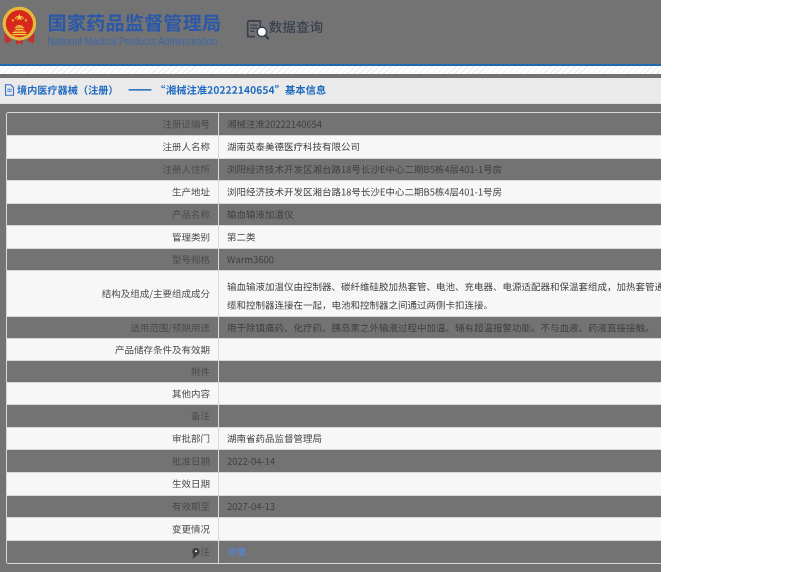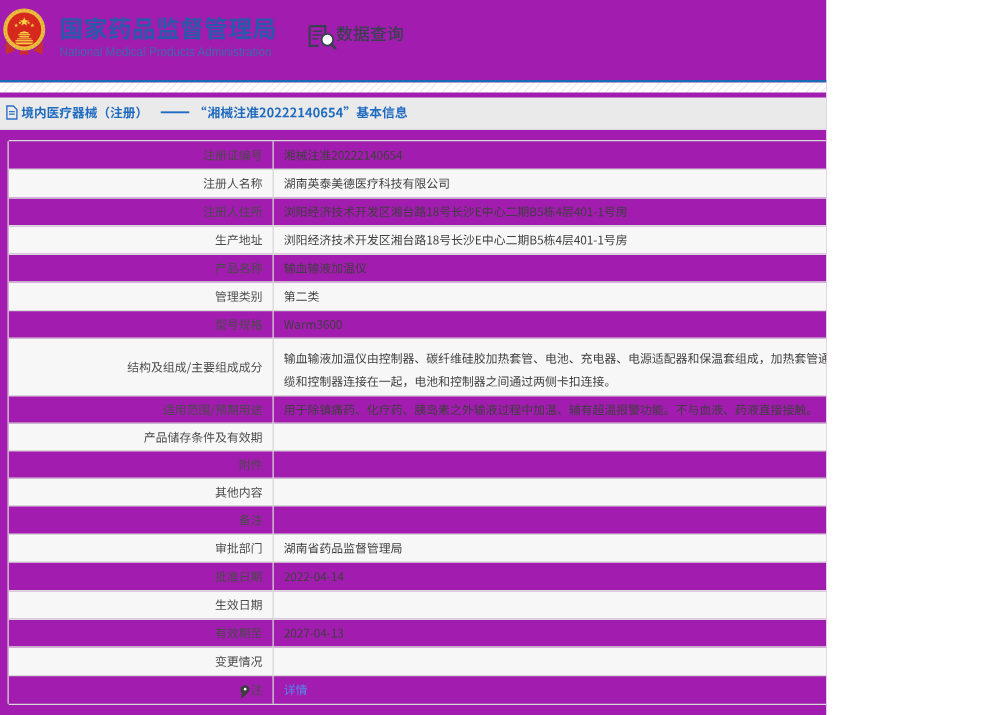--- a/index.html
+++ b/index.html
@@ -1,14 +1,14 @@
 <!DOCTYPE html>
 <html><head><meta charset="utf-8"><style>
 html,body{margin:0;padding:0;background:#fff}
-#page{position:relative;width:661px;height:572px;background:#a21caf;overflow:hidden;font-family:"Liberation Sans",sans-serif}
+#page{position:relative;width:661px;height:572px;background:#737373;overflow:hidden;font-family:"Liberation Sans",sans-serif}
 </style></head><body>
 <div id="page">
 <div style="position:absolute;left:0;top:64.2px;width:793px;height:2.2px;background:#1d6ab4"></div>
 <div style="position:absolute;left:0;top:66.4px;width:793px;height:7.2px;background:repeating-linear-gradient(135deg,#fff 0 3.2px,#edeff2 3.2px 4.2px)"></div>
 <div style="position:absolute;left:0;top:78.3px;width:793px;height:25px;background:#eaeaea;border-bottom:1px solid #dcdce4"></div>
 <div style="position:absolute;left:6.5px;top:135.4px;width:776.5px;height:22.6px;background:#f7f7f8"></div>
     <div style="position:absolute;left:6.5px;top:180.6px;width:776.5px;height:22.6px;background:#f7f7f8"></div>
     <div style="position:absolute;left:6.5px;top:225.8px;width:776.5px;height:22.6px;background:#f7f7f8"></div>
     <div style="position:absolute;left:6.5px;top:270.7px;width:776.5px;height:46px;background:#f7f7f8"></div>
     <div style="position:absolute;left:6.5px;top:338.9px;width:776.5px;height:21.9px;background:#f7f7f8"></div>

